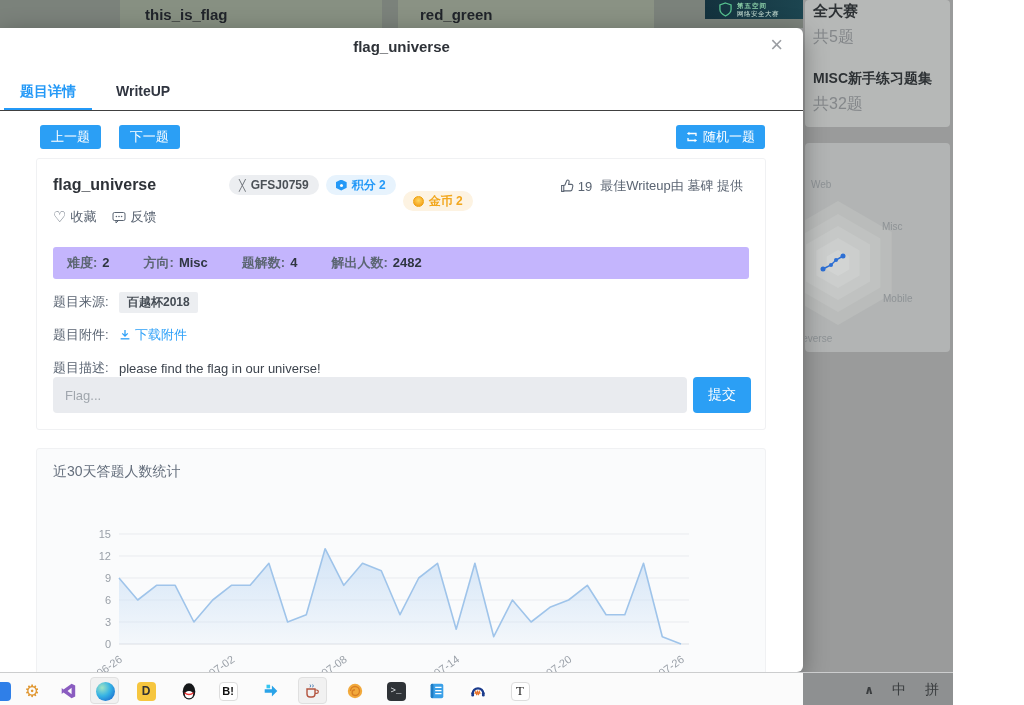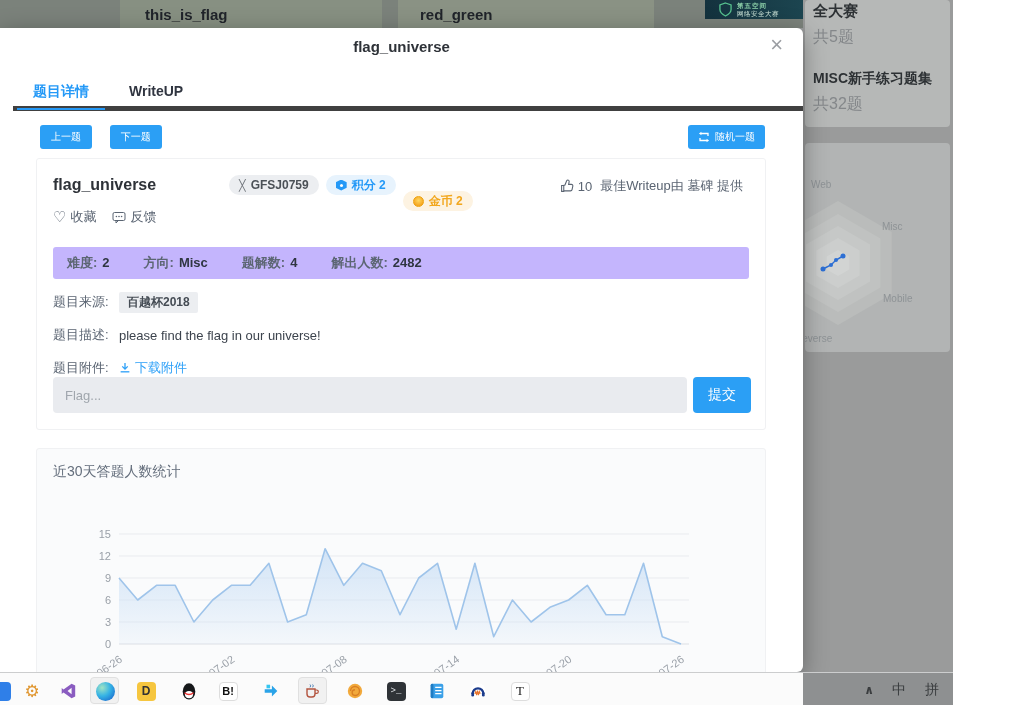--- a/index.html
+++ b/index.html
@@ -27,26 +27,26 @@
   .set-title.t2 { font-size:14px; margin-top:22px; }
   .set-count.c2 { }
   .side-card.radar { top:143px; height:209px; background:#b2b4b4; }
   .radar-label { position:absolute; font-size:10px; color:#8e9396; }
 
   
   .modal { position:absolute; left:0; top:28px; width:803px; height:644px; background:#ffffff;
            border-radius:0 6px 6px 0; box-shadow:0 6px 24px rgba(0,0,0,.35); overflow:hidden; }
   .modal-title { position:absolute; left:0; right:0; top:10px; text-align:center; font-size:15px; font-weight:bold; color:#2e3238; }
   .modal-close { position:absolute; right:20px; top:6px; font-size:22px; color:#9b9ea3; cursor:pointer; line-height:1; }
-  .tabs-row { position:absolute; left:13px; right:0; top:50px; height:33px; border-bottom:5px solid #404040; }
+  .tabs-row { position:absolute; left:0; right:0; top:50px; height:33px; border-bottom:1px solid #404040; }
   .tab { position:absolute; top:0; height:32px; line-height:26px; padding:0 16px; font-size:14px; font-weight:bold; color:#303540; cursor:pointer; }
   .tab.active { color:#2499f7; border-bottom:2px solid #2499f7; }
   .tab-detail { left:4px; } .tab-writeup { left:100px; }
 
-  .btn { display:inline-flex; align-items:center; justify-content:center; background:#2b9ff5; color:#fff; border:none; border-radius:3px; font-size:10px; font-family:inherit; cursor:pointer; }
+  .btn { display:inline-flex; align-items:center; justify-content:center; background:#2b9ff5; color:#fff; border:none; border-radius:3px; font-size:13px; font-family:inherit; cursor:pointer; }
   .nav-row { position:absolute; left:40px; right:38px; top:97px; height:24px; }
   .btn-nav { height:24px; padding:0 11px; margin-right:14px; }
   .btn-random { position:absolute; right:0; top:0; height:24px; padding:0 10px; }
   .btn-random svg { margin-right:5px; }
 
   .card { position:absolute; left:36px; width:730px; background:#fff; border:1px solid #f0f1f3; border-radius:3px; }
   .card1 { top:130px; height:272px; padding:14px 16px; }
   .title-row { display:flex; align-items:center; height:24px; }
   .chal-name { font-size:16px; font-weight:bold; color:#2e3238; width:150px; }
   .badge { display:inline-flex; align-items:center; height:20px; border-radius:10px; padding:0 10px; font-size:12px; font-weight:bold; margin-right:7px; }
@@ -179,21 +179,21 @@
         </span>
         <span class="badge badge-coin">
           <span class="bicon coin"></span>
           <span>金币 2</span>
         </span>
       </div>
       <div class="likes">
         <svg width="14" height="14" viewBox="0 0 13 13">
           <path d="M1.5 6 h2 v5.5 h-2 z M3.5 11 h6.2 c.8 0 1.4-.5 1.5-1.2 l.7-3.2 c.15-.8-.45-1.6-1.3-1.6 H8 l.5-2.6 c.1-.8-.5-1.4-1.2-1.4 c-.5 0-.9.3-1.1.7 L4.6 5.6 L3.5 6 Z" fill="none" stroke="#5a6472" stroke-width="1"></path>
         </svg>
-        <span class="cnt">10</span>
+        <span class="cnt">19</span>
         <span>最佳Writeup由 墓碑 提供</span>
       </div>
       <div class="fav-row">
         <span class="fav-item">
           <span class="heart">♡</span>
           <span>收藏</span>
         </span>
         <span class="fav-item">
           <svg width="14" height="13" viewBox="0 0 14 13">
             <rect x="1" y="1.5" width="12" height="8" rx="1.5" fill="none" stroke="#5a6472" stroke-width="1"></rect>
@@ -209,32 +209,32 @@
         <span class="stat"><span class="sl">难度:</span><span class="sv">2</span></span>
         <span class="stat"><span class="sl">方向:</span><span class="sv">Misc</span></span>
         <span class="stat"><span class="sl">题解数:</span><span class="sv">4</span></span>
         <span class="stat"><span class="sl">解出人数:</span><span class="sv">2482</span></span>
       </div>
       <div class="meta-row">
         <span class="meta-label">题目来源:</span>
         <span class="tag">百越杯2018</span>
       </div>
       <div class="meta-row">
-        <span class="meta-label">题目描述:</span>
-        <span class="meta-val">please find the flag in our universe!</span>
-      </div>
-      <div class="meta-row">
         <span class="meta-label">题目附件:</span>
         <span class="attach-link">
           <svg width="12" height="12" viewBox="0 0 11 11">
             <path d="M5.5 1 V6.2 M3 4 L5.5 6.5 L8 4" fill="none" stroke="#2da0f8" stroke-width="1.2"></path>
             <path d="M1.5 9 H9.5" stroke="#2da0f8" stroke-width="1.2"></path>
           </svg>
           <span>下载附件</span>
         </span>
+      </div>
+      <div class="meta-row">
+        <span class="meta-label">题目描述:</span>
+        <span class="meta-val">please find the flag in our universe!</span>
       </div>
       <div class="flag-row">
         <input class="flag-input" type="text" placeholder="Flag..." style="">
         <button class="btn btn-submit">提交</button>
       </div>
     </div>
 
     <div class="card card2">
       <div class="chart-title">近30天答题人数统计</div>
       <svg id="trendChart" class="chart-svg" width="730" height="200" viewBox="0 0 730 200">

